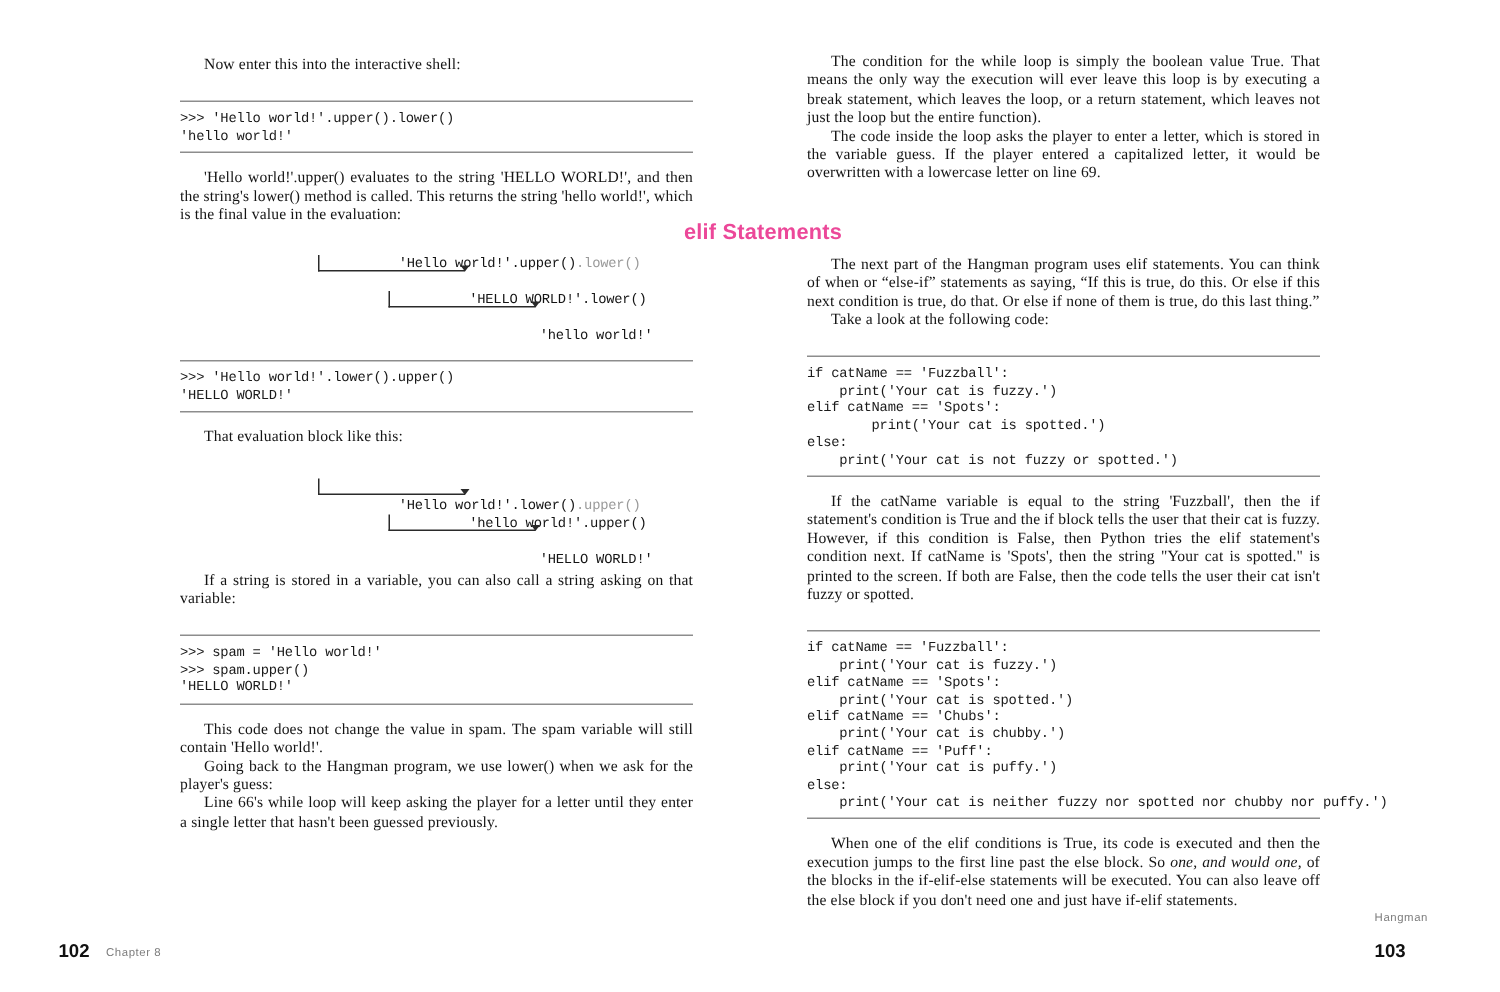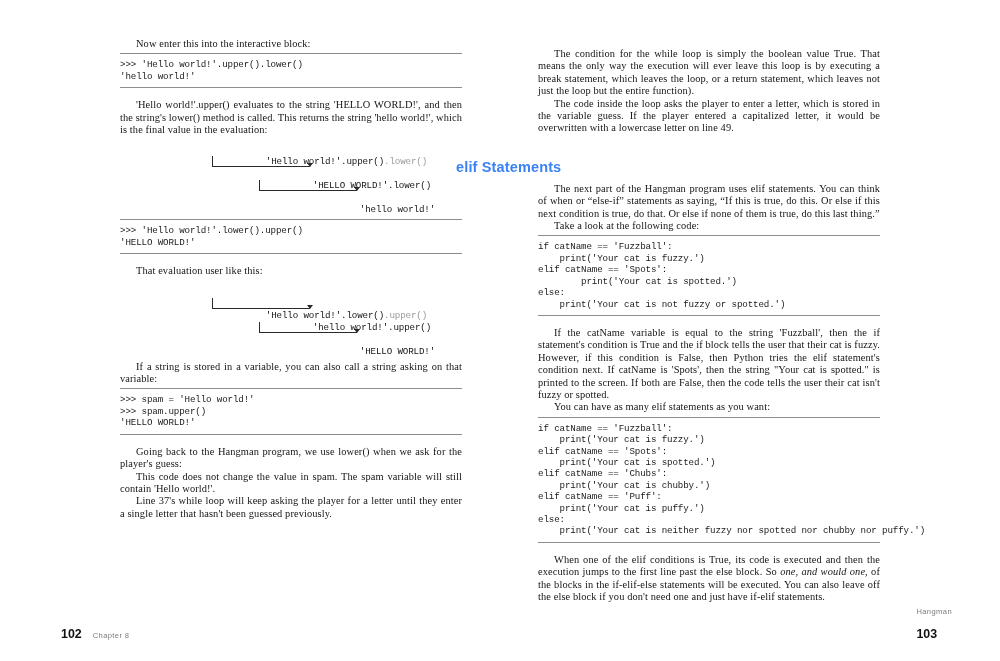--- a/index.html
+++ b/index.html
@@ -21,21 +21,21 @@
     background: #ffffff;
     display: flex;
   }
   .page {
     position: relative;
     width: 500px;
     height: 661px;
     box-sizing: border-box;
   }
   .page-left  { padding: 38px 38px 0 120px; }
-  .page-right { padding: 48px 120px 0 38px; }
+  .page-right { padding: 36px 120px 0 38px; }
 
   .col {
     width: 342px;
     position: relative;
   }
   .page-right .col { width: 342px; }
 
   
   p {
     margin: 0;
@@ -48,33 +48,33 @@
   }
   .ital { font-style: italic; }
 
   
   h2.section {
     margin: 0 0 10px 0;
     font-family: "Liberation Sans", sans-serif;
     font-weight: bold;
     font-size: 14.5px;
     letter-spacing: 0.01em;
-    color: #3b82f6;
+    color: #ec4899;
   }
   .section-wrap { margin-top: 24px; position: relative; }
   .section-wrap .hang {
     position: absolute;
     left: -82px;
     top: 0;
     width: 240px;
   }
 
   
   .code {
-    margin: 3px 0 11px 0;
+    margin: 17px 0 11px 0;
     padding: 5px 0 5px 0;
     border-top: 1.1px solid #8d8d8d;
     border-bottom: 1.1px solid #8d8d8d;
     font-family: "Liberation Mono", monospace;
     font-size: 9.2px;
     line-height: 11.4px;
     white-space: pre;
     letter-spacing: -0.015em;
     color: #1a1a1a;
   }
@@ -106,21 +106,21 @@
   }
 
   
   .footer {
     position: absolute;
     bottom: 20px;
     display: flex;
     align-items: baseline;
     gap: 11px;
   }
-  .footer-left  { left: 61px; }
+  .footer-left  { left: 39px; align-items: center; }
   .footer-right { right: 48px; flex-direction: column; }
   .folio {
     font-family: "Liberation Sans", sans-serif;
     font-weight: bold;
     font-size: 12.4px;
     color: #111;
   }
   .runhead {
     font-family: "Liberation Sans", sans-serif;
     font-size: 7.6px;
@@ -129,21 +129,21 @@
   }
 </style>
 </head>
 <body>
 
 <div class="spread">
 
   <div class="page page-left">
     <div class="col">
 
-      <p>Now enter this into the interactive block:</p>
+      <p>Now enter this into the interactive shell:</p>
 
       <div class="code">&gt;&gt;&gt; 'Hello world!'.upper().lower()
 'hello world!'</div>
 
       <p>'Hello world!'.upper() evaluates to the string 'HELLO WORLD!', and then the string's lower() method is called. This returns the string 'hello world!', which is the final value in the evaluation:</p>
 
       <div class="evaldiag">
         <div class="row" style="left:92px; top:0;">
           <span>'Hello world!'.upper()</span><span class="gray">.lower()</span>
         </div>
@@ -158,21 +158,21 @@
 
         <div class="row" style="left:186px; top:48px;">
           <span>'hello world!'</span>
         </div>
       </div>
 
 
       <div class="code">&gt;&gt;&gt; 'Hello world!'.lower().upper()
 'HELLO WORLD!'</div>
 
-      <p>That evaluation user like this:</p>
+      <p>That evaluation block like this:</p>
 
       <div class="evaldiag">
         <div class="row" style="left:92px; top:12px;">
           <span>'Hello world!'.lower()</span><span class="gray">.upper()</span>
         </div>
         <div class="brk" style="left:92px; top:11px; width:98px; height:11px;"></div>
         <div class="arrow" style="left:186.8px; top:18px;"></div>
 
         <div class="row" style="left:139px; top:24px;">
           <span>'hello world!'</span><span>.upper()</span>
@@ -184,56 +184,55 @@
           <span>'HELLO WORLD!'</span>
         </div>
       </div>
 
       <p>If a string is stored in a variable, you can also call a string asking on that variable:</p>
 
       <div class="code">&gt;&gt;&gt; spam = 'Hello world!'
 &gt;&gt;&gt; spam.upper()
 'HELLO WORLD!'</div>
 
+      <p>This code does not change the value in spam. The spam variable will still contain 'Hello world!'.</p>
       <p>Going back to the Hangman program, we use lower() when we ask for the player's guess:</p>
-      <p>This code does not change the value in spam. The spam variable will still contain 'Hello world!'.</p>
-
-
-      <p>Line 37's while loop will keep asking the player for a letter until they enter a single letter that hasn't been guessed previously.</p>
+
+
+      <p>Line 66's while loop will keep asking the player for a letter until they enter a single letter that hasn't been guessed previously.</p>
 
     </div>
 
     <div class="footer footer-left">
       <span class="folio">102</span>
       <span class="runhead">Chapter 8</span>
     </div>
   </div>
 
   <div class="page page-right">
     <div class="col">
 
       <p>The condition for the while loop is simply the boolean value True. That means the only way the execution will ever leave this loop is by executing a break statement, which leaves the loop, or a return statement, which leaves not just the loop but the entire function).</p>
-      <p>The code inside the loop asks the player to enter a letter, which is stored in the variable guess. If the player entered a capitalized letter, it would be overwritten with a lowercase letter on line 49.</p>
+      <p>The code inside the loop asks the player to enter a letter, which is stored in the variable guess. If the player entered a capitalized letter, it would be overwritten with a lowercase letter on line 69.</p>
 
       <div class="section-wrap">
         <h2 class="section hang">elif Statements</h2>
         <div style="height:24px;"></div>
         <p>The next part of the Hangman program uses elif statements. You can think of when or “else-if” statements as saying, “If this is true, do this. Or else if this next condition is true, do that. Or else if none of them is true, do this last thing.”</p>
         <p>Take a look at the following code:</p>
       </div>
 
       <div class="code">if catName == 'Fuzzball':
     print('Your cat is fuzzy.')
 elif catName == 'Spots':
         print('Your cat is spotted.')
 else:
     print('Your cat is not fuzzy or spotted.')</div>
 
       <p>If the catName variable is equal to the string 'Fuzzball', then the if statement's condition is True and the if block tells the user that their cat is fuzzy. However, if this condition is False, then Python tries the elif statement's condition next. If catName is 'Spots', then the string "Your cat is spotted." is printed to the screen. If both are False, then the code tells the user their cat isn't fuzzy or spotted.</p>
-      <p>You can have as many elif statements as you want:</p>
 
       <div class="code">if catName == 'Fuzzball':
     print('Your cat is fuzzy.')
 elif catName == 'Spots':
     print('Your cat is spotted.')
 elif catName == 'Chubs':
     print('Your cat is chubby.')
 elif catName == 'Puff':
     print('Your cat is puffy.')
 else:

